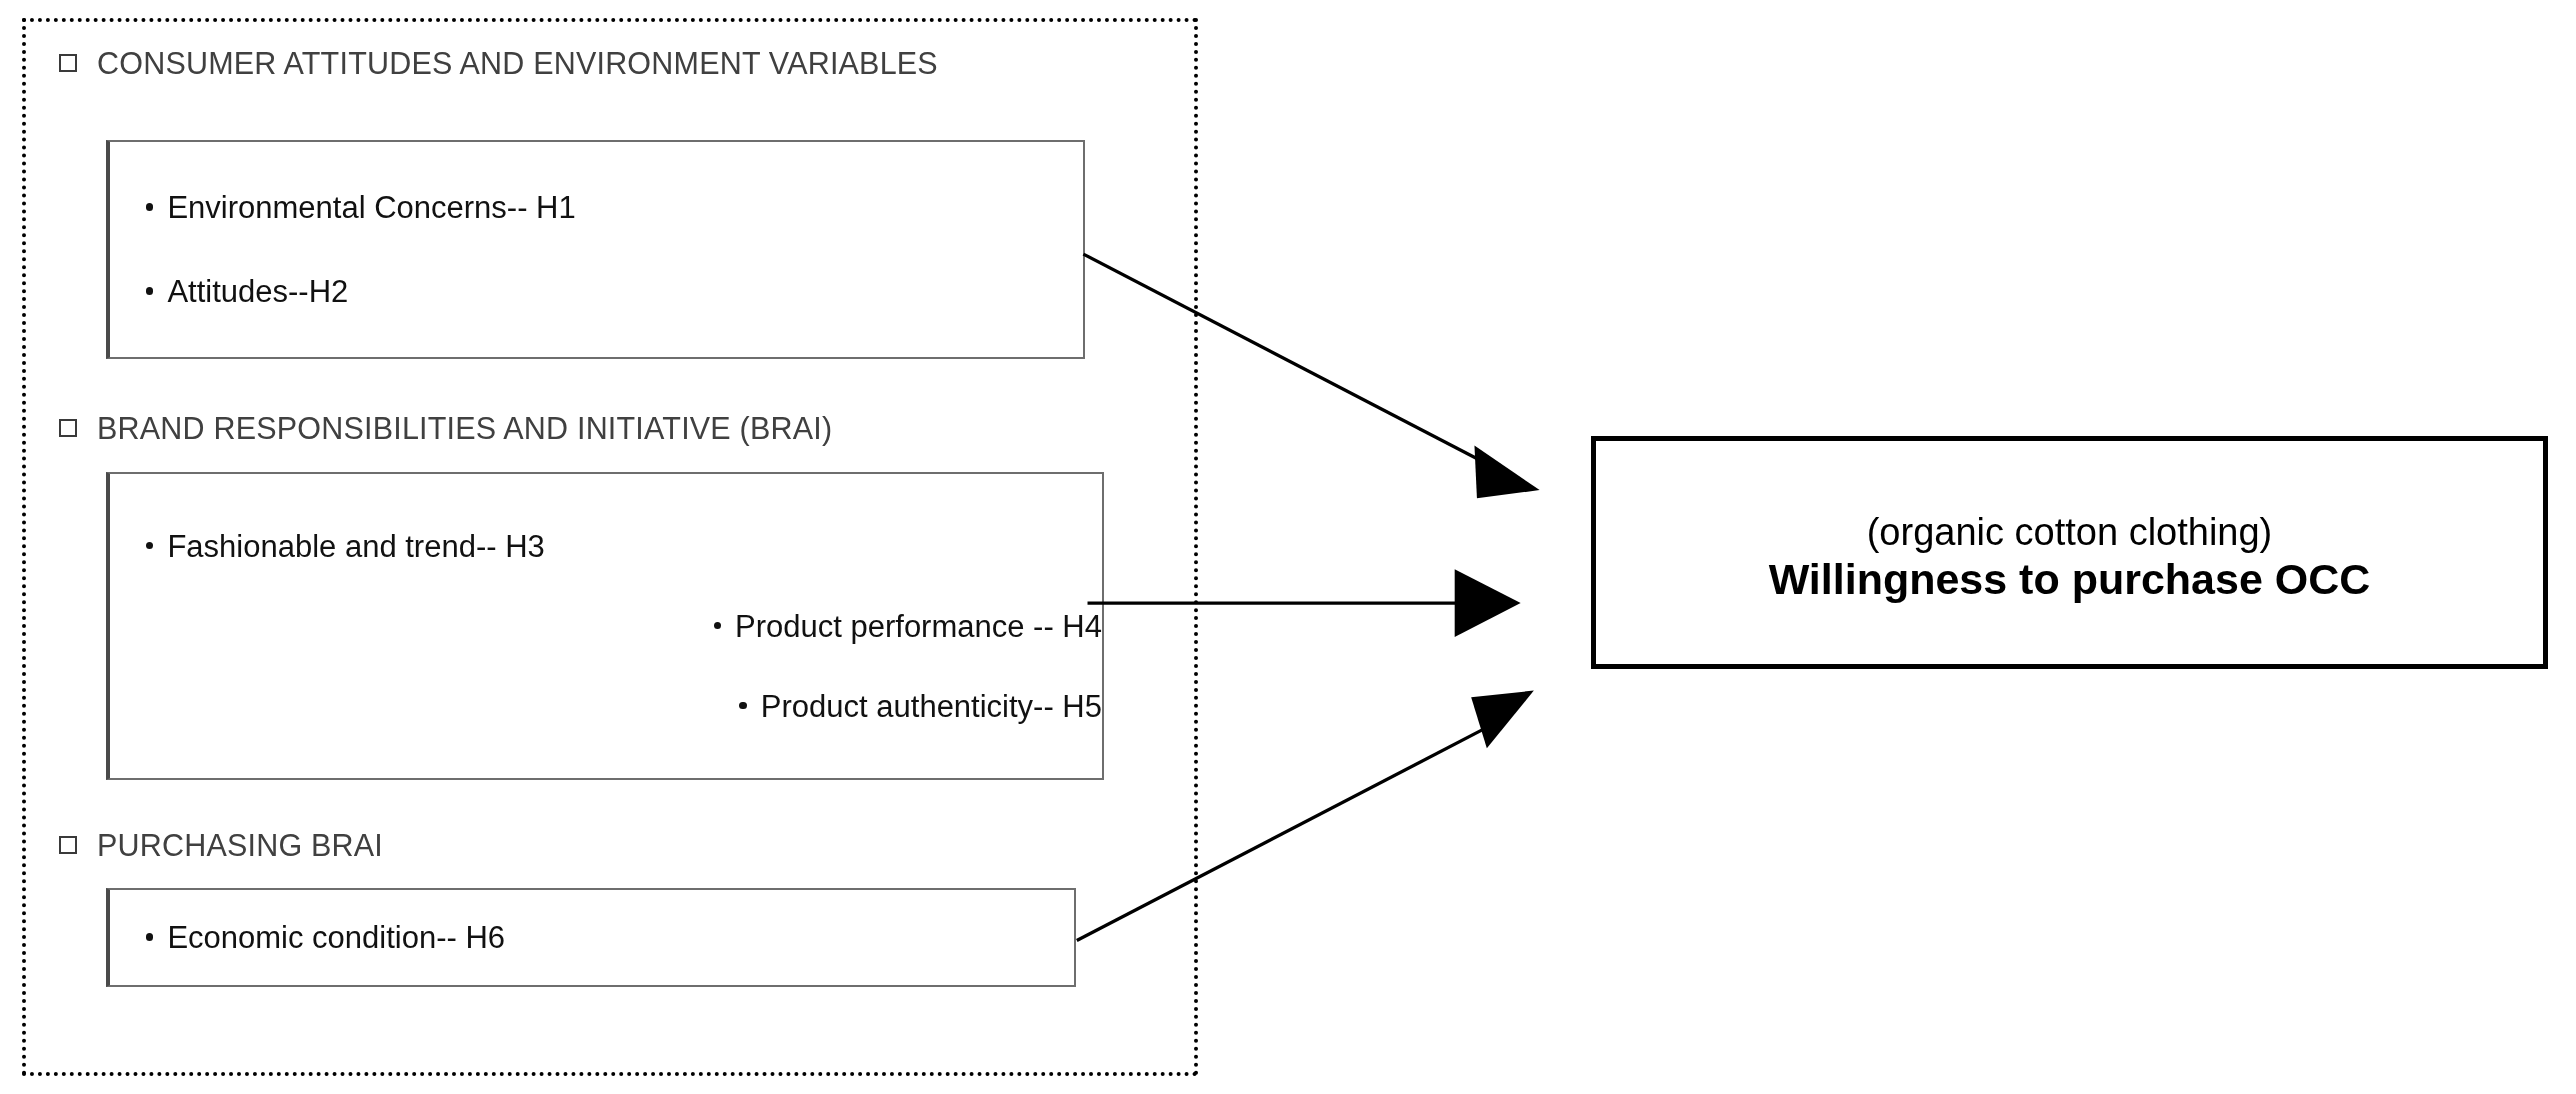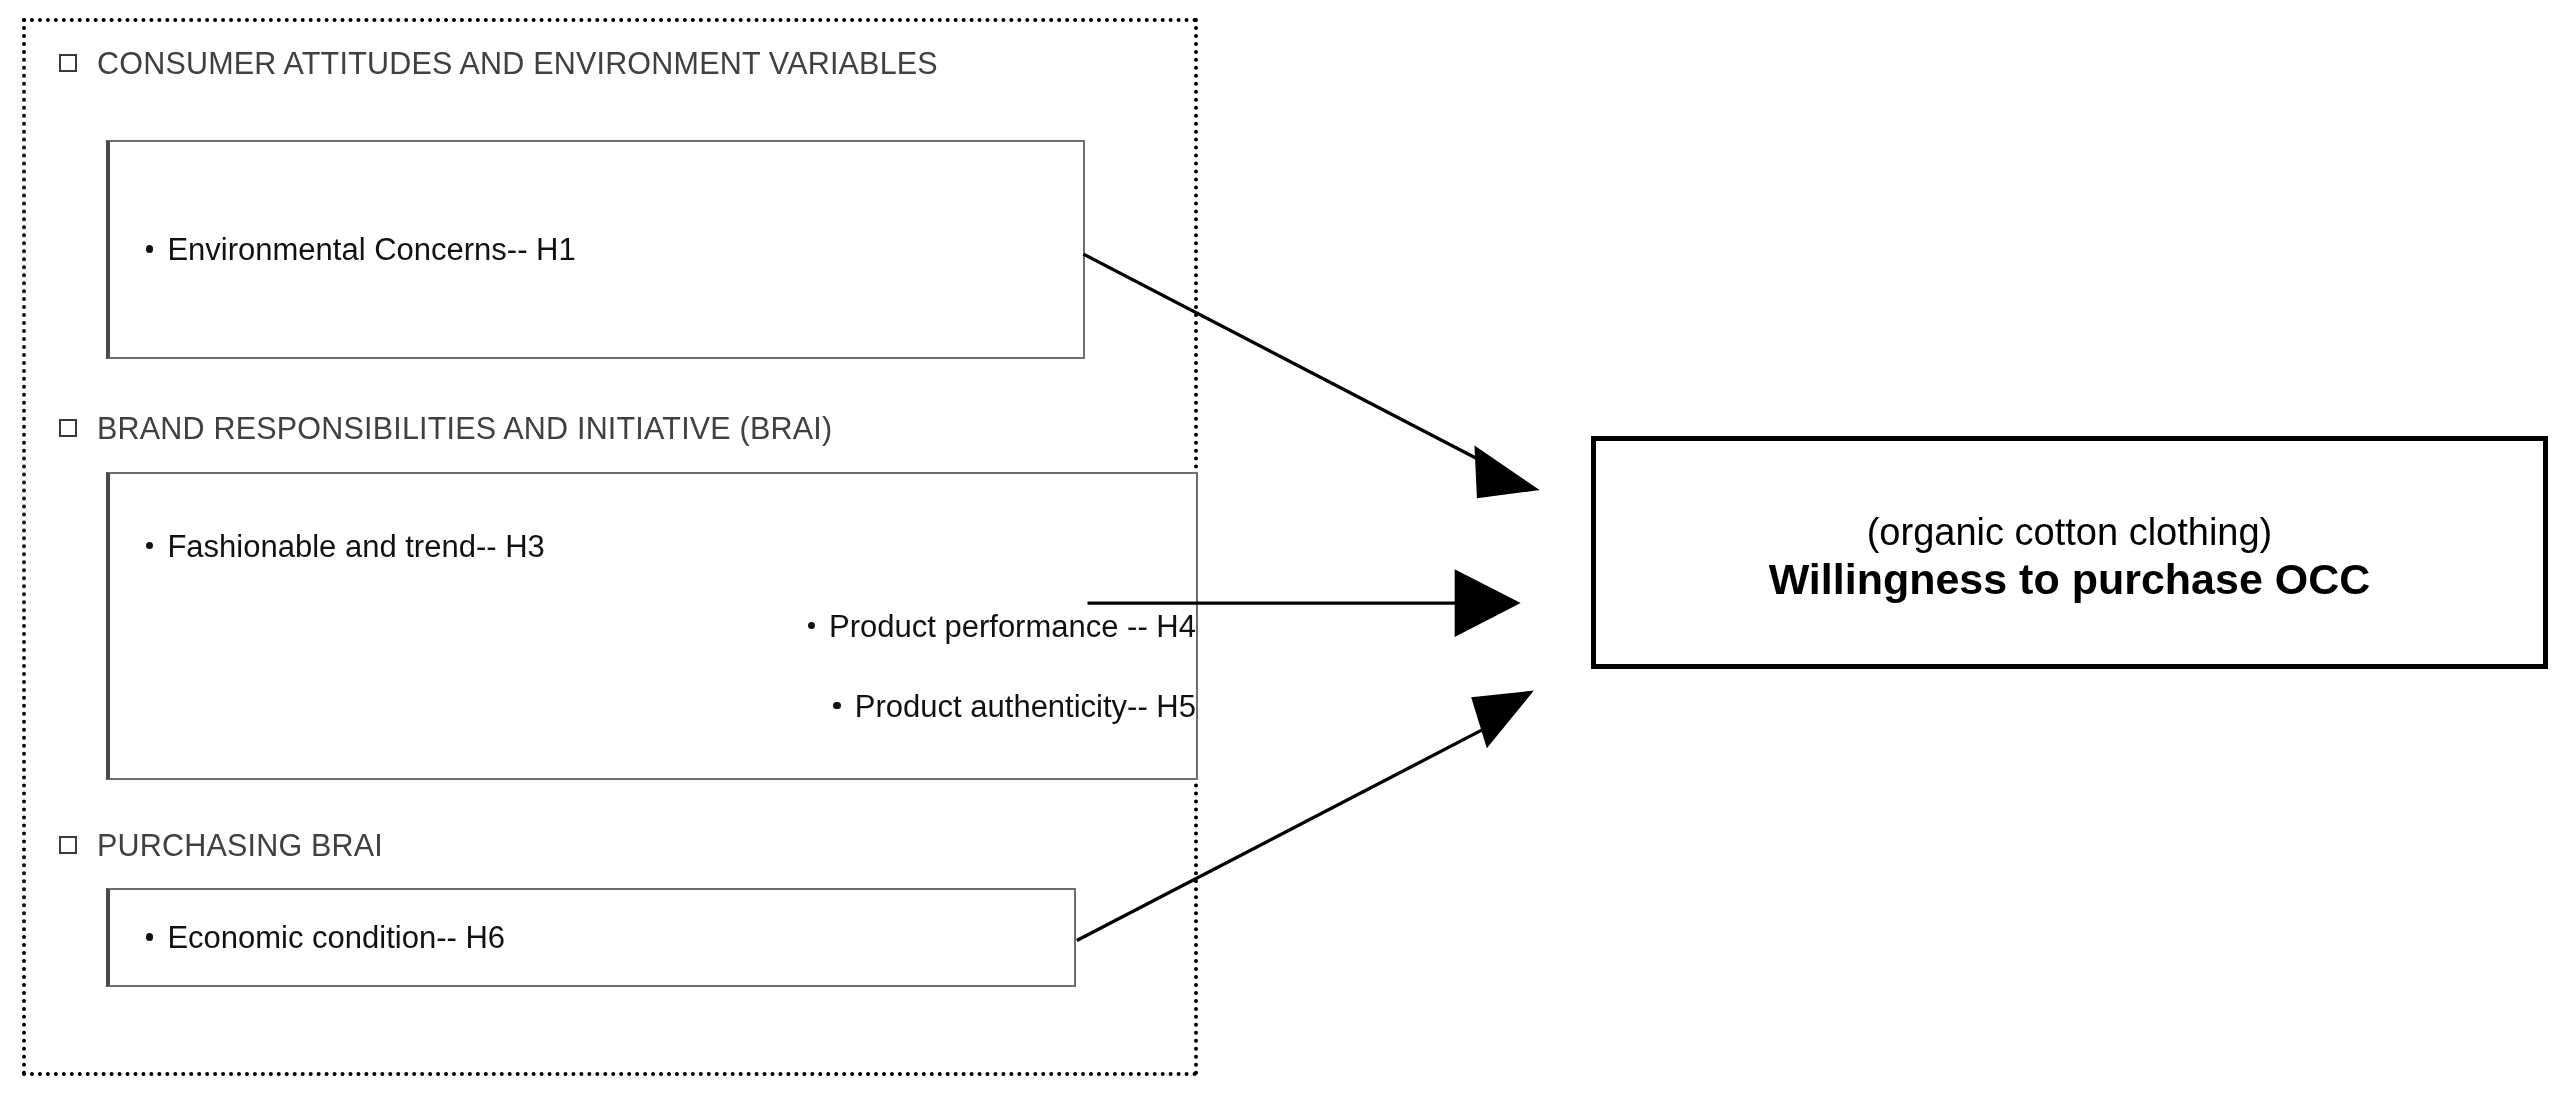--- a/index.html
+++ b/index.html
@@ -81,21 +81,21 @@
   .item-text {
     font-size: 31px;
     line-height: 1;
     color: #111111;
   }
 
   
   #box-consumer { left: 106px; top: 140px; width: 979px; height: 219px; gap: 12px; }
   #box-consumer .bullet-row + .bullet-row { margin-top: 41px; }
 
-  #box-brai { left: 106px; top: 472px; width: 1092px; height: 308px; }
+  #box-brai { left: 106px; top: 472px; width: 998px; height: 308px; }
   #box-brai .bullet-row + .bullet-row { margin-top: 49px; justify-content: flex-end; }
 
   #box-power { left: 106px; top: 888px; width: 970px; height: 99px; }
 
   
   #outcome-box {
     position: absolute;
     left: 1591px;
     top: 436px;
     width: 957px;
@@ -144,20 +144,24 @@
   <div class="section-header" style="left:59px; top:48px;">
     <span class="sq-bullet"></span>
     <span class="section-title">CONSUMER ATTITUDES AND ENVIRONMENT VARIABLES</span>
   </div>
 
   <div class="construct-box" id="box-consumer">
     <div class="bullet-row">
       <span class="dot"></span>
       <span class="item-text">Environmental Concerns-- H1</span>
     </div>
+    <div class="bullet-row">
+      <span class="dot"></span>
+      <span class="item-text"> Attitudes--H2</span>
+    </div>
   </div>
 
   <div class="section-header" style="left:59px; top:413px;">
     <span class="sq-bullet"></span>
     <span class="section-title">BRAND RESPONSIBILITIES AND INITIATIVE (BRAI)</span>
   </div>
 
   <div class="construct-box" id="box-brai">
     <div class="bullet-row">
       <span class="dot"></span>

